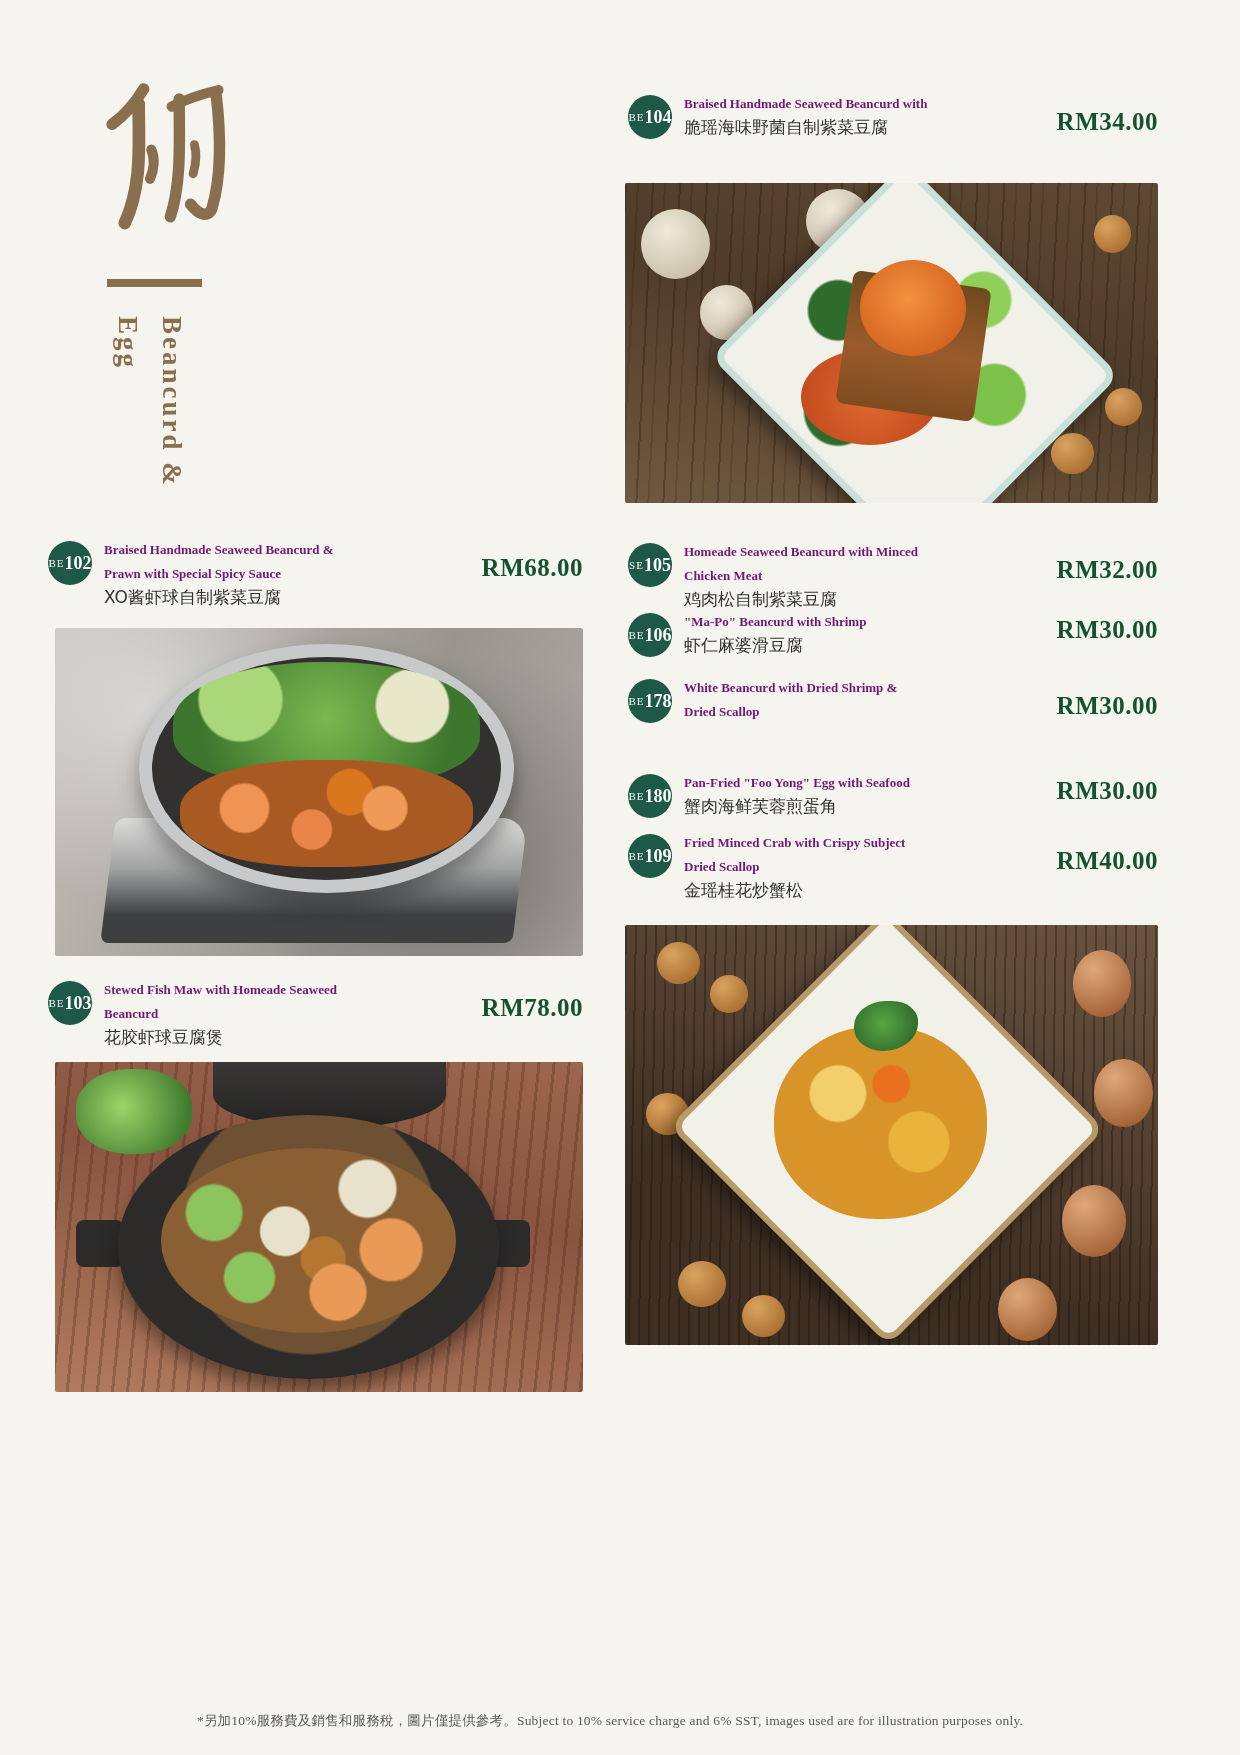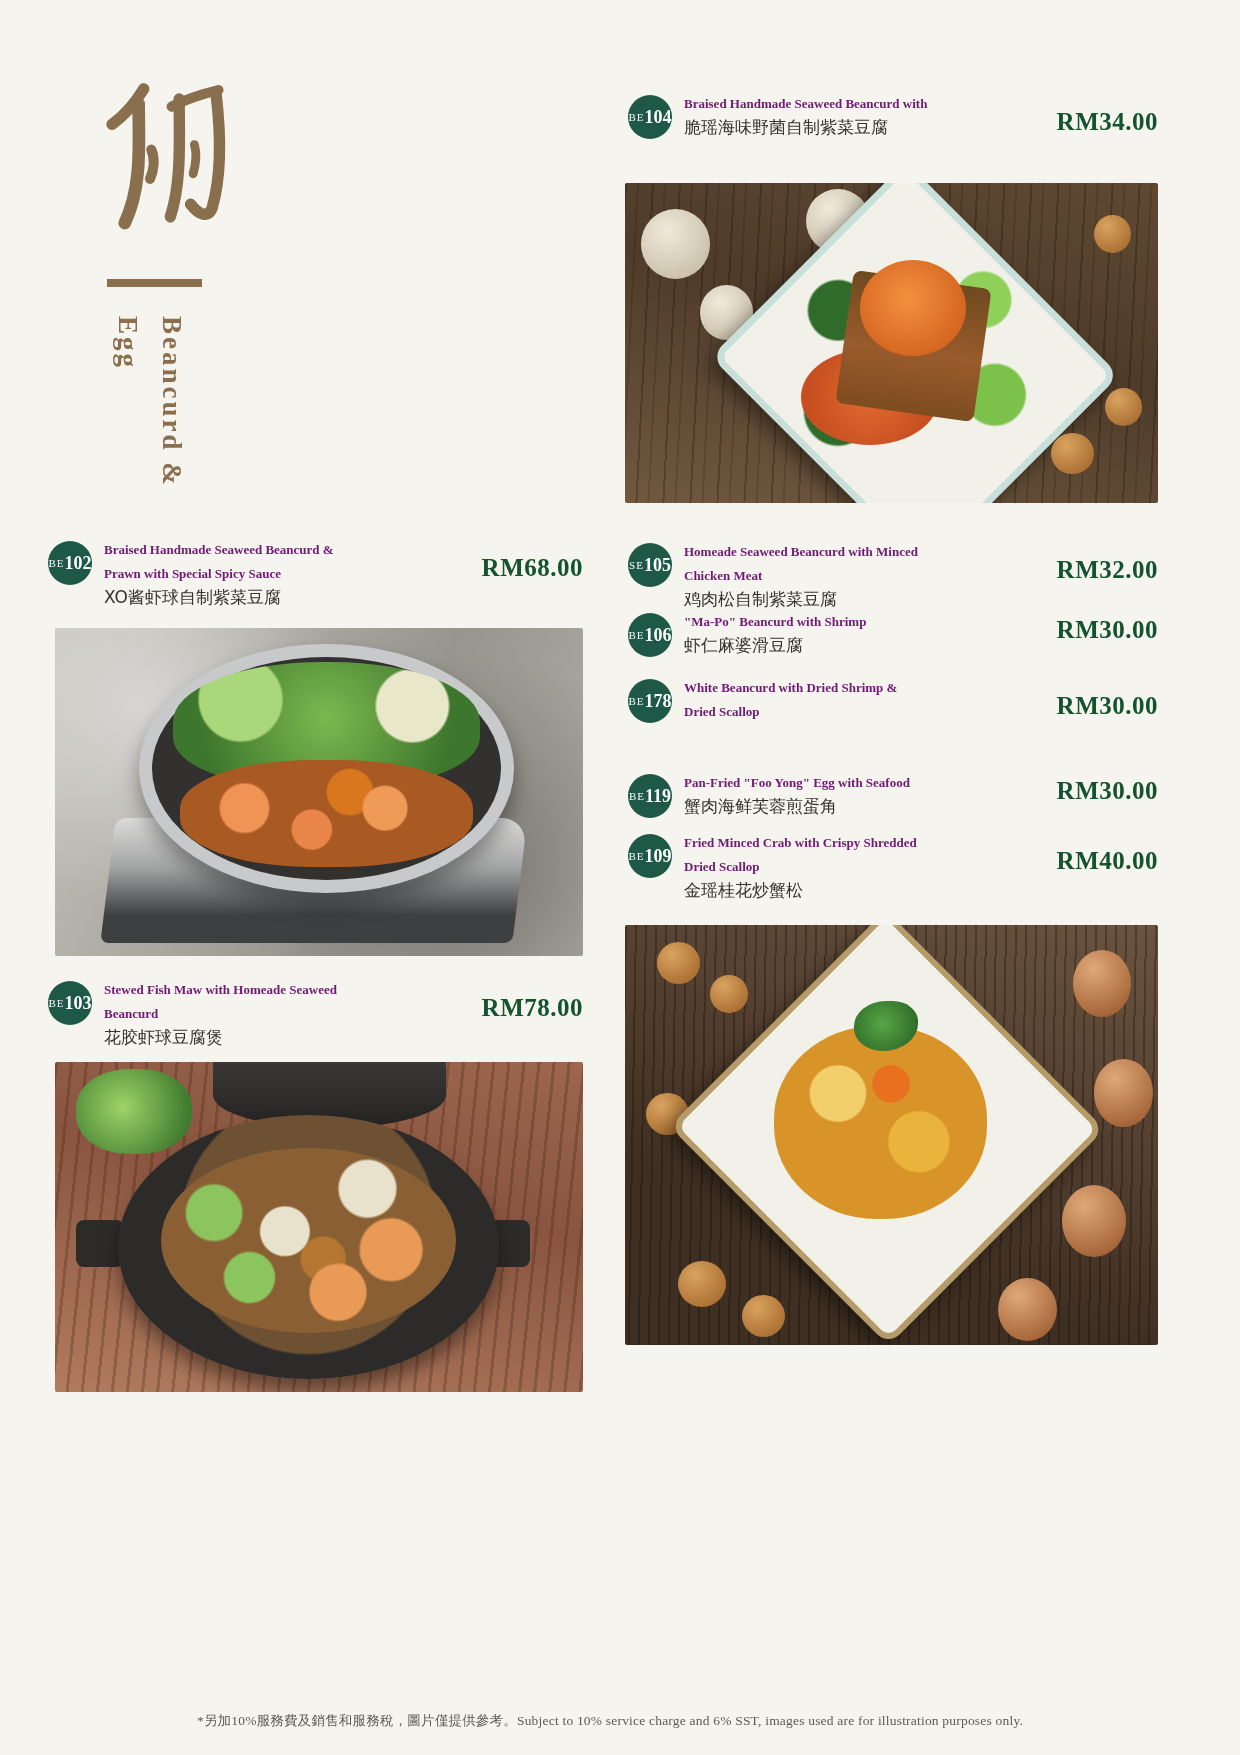--- a/index.html
+++ b/index.html
@@ -253,36 +253,36 @@
     <div class="txt">
       <div class="name">White Beancurd with Dried Shrimp &amp;</div>
       <div class="name">Dried Scallop</div>
     </div>
     <div class="price">RM30.00</div>
   </div>
 
   <div class="row row-r" style="top:771px;">
     <div class="badge">
       <span class="pfx">BE</span>
-      <span class="num">119</span>
+      <span class="num">180</span>
     </div>
     <div class="txt">
       <div class="name">Pan-Fried "Foo Yong" Egg with Seafood</div>
       <div class="zh">蟹肉海鲜芙蓉煎蛋角</div>
     </div>
     <div class="price" style="top:6px;">RM30.00</div>
   </div>
 
   <div class="row row-r" style="top:831px;">
     <div class="badge">
       <span class="pfx">BE</span>
       <span class="num">109</span>
     </div>
     <div class="txt">
-      <div class="name">Fried Minced Crab with Crispy Shredded</div>
+      <div class="name">Fried Minced Crab with Crispy Subject</div>
       <div class="name">Dried Scallop</div>
       <div class="zh">金瑶桂花炒蟹松</div>
     </div>
     <div class="price">RM40.00</div>
   </div>
 
   <div class="photo ph-d" style="left:625px;top:925px;width:533px;height:420px;">
     <div class="scallop" style="left:6%;top:4%;width:8%;height:10%;"></div>
     <div class="scallop" style="left:16%;top:12%;width:7%;height:9%;"></div>
     <div class="scallop" style="left:4%;top:40%;width:8%;height:10%;"></div>

